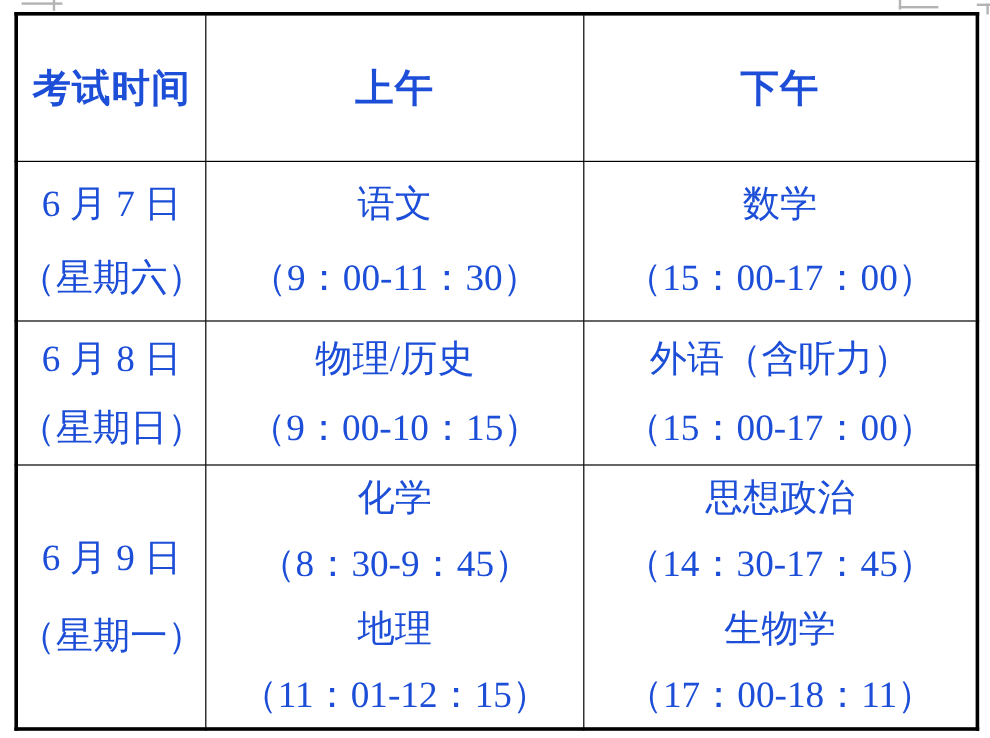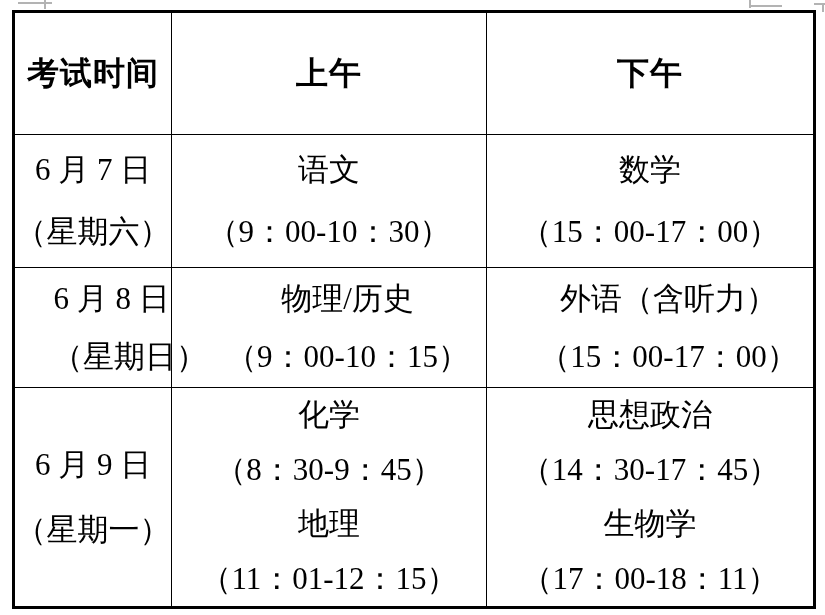--- a/index.html
+++ b/index.html
@@ -7,21 +7,21 @@
     padding: 0;
     background: #ffffff;
   }
   .stage {
     position: relative;
     width: 825px;
     height: 615px;
     background: #ffffff;
     overflow: hidden;
     font-family: "Liberation Serif", "DejaVu Serif", serif;
-    color: #000000;
+    color: #1d4ed8;
   }
 
   
   .artifact {
     position: absolute;
     background: #b3b3b3;
   }
   .art-tl-h { left: 18px;  top: 2px; width: 34px; height: 2px; }
   .art-tl-v { left: 44px;  top: 0;   width: 2px;  height: 9px; }
   .art-tr-v { left: 749px; top: 0;   width: 2px;  height: 8px; }
@@ -59,21 +59,21 @@
   col.c-morning   { width: 315px; }
   col.c-afternoon { width: 328px; }
 
   tr.hdr-row { height: 123px; }
   tr.row-1   { height: 133px; }
   tr.row-2   { height: 120px; }
   tr.row-3   { height: 219px; }
 
   .ln { display: block; white-space: nowrap; }
   tr.row-1 .ln { line-height: 62px; }
-  tr.row-2 .ln { line-height: 58px; margin-left: 37px; }
+  tr.row-2 .ln { line-height: 58px; }
   tr.row-3 td.quad .ln { line-height: 54.5px; }
   tr.row-3 td.date .ln { line-height: 65px; }
 </style>
 </head>
 <body>
 
 <div class="stage">
 
   <div class="artifact art-tl-h"></div>
   <div class="artifact art-tl-v"></div>
@@ -96,21 +96,21 @@
       </tr>
     </thead>
     <tbody>
       <tr class="row-1">
         <td class="date">
           <span class="ln">6 月 7 日</span>
           <span class="ln">（星期六）</span>
         </td>
         <td>
           <span class="ln">语文</span>
-          <span class="ln">（9：00-10：30）</span>
+          <span class="ln">（9：00-11：30）</span>
         </td>
         <td>
           <span class="ln">数学</span>
           <span class="ln">（15：00-17：00）</span>
         </td>
       </tr>
       <tr class="row-2">
         <td class="date">
           <span class="ln">6 月 8 日</span>
           <span class="ln">（星期日）</span>

